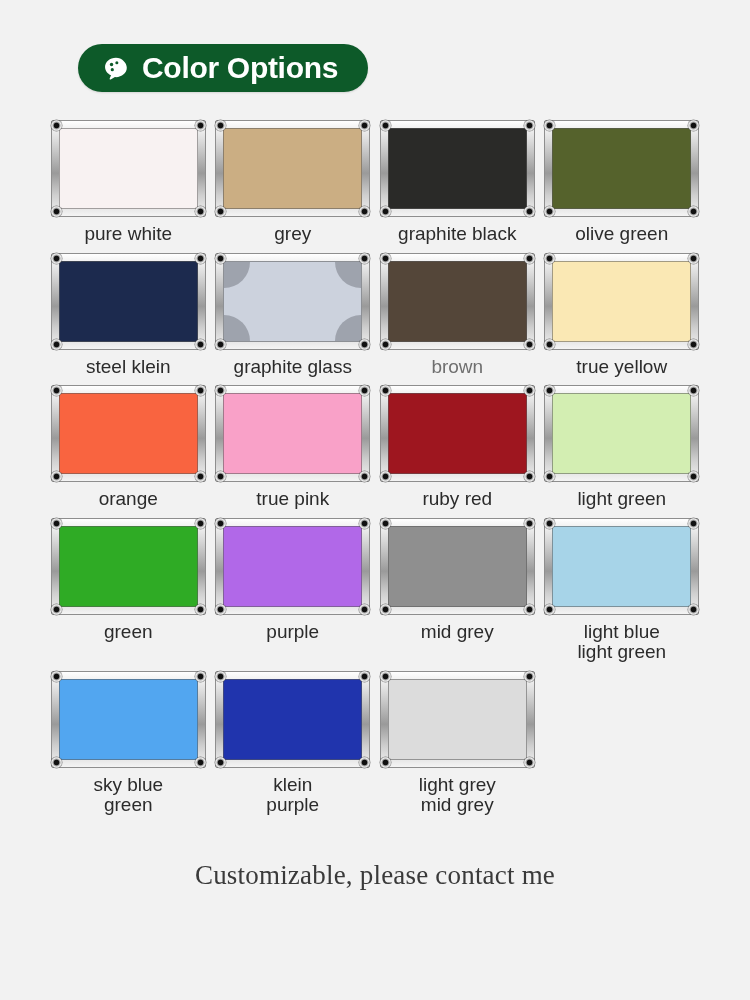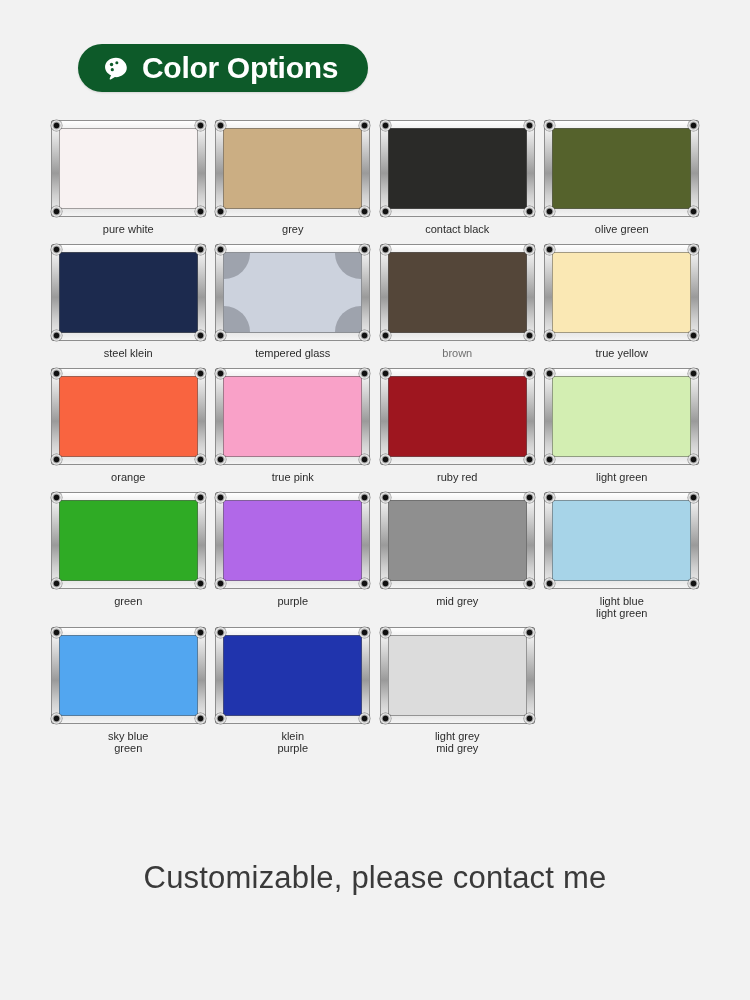--- a/index.html
+++ b/index.html
@@ -104,38 +104,39 @@
     background: #9ea3ad;
     z-index: 2;
   }
   .gc-tl { top: 0; left: 0; border-radius: 0 0 100% 0; }
   .gc-tr { top: 0; right: 0; border-radius: 0 0 0 100%; }
   .gc-bl { bottom: 0; left: 0; border-radius: 0 100% 0 0; }
   .gc-br { bottom: 0; right: 0; border-radius: 100% 0 0 0; }
 
   .label {
     margin-top: 7px;
-    font-size: 11px;
+    font-size: 19px;
     color: #2b2b2b;
     text-align: center;
     line-height: 1.08;
     white-space: pre-line;
   }
   .label.muted { color: #6f6f6f; }
 
   
   .footer {
     position: absolute;
     left: 0;
     right: 0;
     top: 860px;
     text-align: center;
-    font-size: 31px;
+    font-size: 27px;
     color: #3a3a3a;
     letter-spacing: 0.2px;
+    font-family: Liberation Serif, serif;
   }
 </style>
 </head>
 <body>
 
 <div class="header-wrap">
   <div class="header-pill">
     <svg class="palette-icon" viewBox="0 0 32 32">
       <path fill="#ffffff" d="M16.5 3.2C9.4 3.2 3.6 8.1 3.6 14.2c0 4.3 2.9 8 7.1 9.8l-1.6 3.9c-.3.8.5 1.5 1.2 1.1l5-2.8c.4 0 .8.1 1.2.1 7.1 0 12.9-5 12.9-11.1S23.6 3.2 16.5 3.2z"></path>
       <circle cx="11.3" cy="11.2" r="2.0" fill="#0d5a29"></circle>
@@ -168,21 +169,21 @@
       <div class="label">grey</div>
     </div>
     <div class="cell">
       <div class="frame">
         <div class="frame-inner" style="background: rgb(42, 42, 40);"></div>
         <span class="bolt tl"></span>
         <span class="bolt tr"></span>
         <span class="bolt bl"></span>
         <span class="bolt br"></span>
       </div>
-      <div class="label">contact black</div>
+      <div class="label">graphite black</div>
     </div>
     <div class="cell">
       <div class="frame">
         <div class="frame-inner" style="background: rgb(85, 98, 44);"></div>
         <span class="bolt tl"></span>
         <span class="bolt tr"></span>
         <span class="bolt bl"></span>
         <span class="bolt br"></span>
       </div>
       <div class="label">olive green</div>
@@ -203,21 +204,21 @@
           <span class="glass-corner gc-tl"></span>
           <span class="glass-corner gc-tr"></span>
           <span class="glass-corner gc-bl"></span>
           <span class="glass-corner gc-br"></span>
         </div>
         <span class="bolt tl"></span>
         <span class="bolt tr"></span>
         <span class="bolt bl"></span>
         <span class="bolt br"></span>
       </div>
-      <div class="label">tempered glass</div>
+      <div class="label">graphite glass</div>
     </div>
     <div class="cell">
       <div class="frame">
         <div class="frame-inner" style="background: rgb(84, 70, 57);"></div>
         <span class="bolt tl"></span>
         <span class="bolt tr"></span>
         <span class="bolt bl"></span>
         <span class="bolt br"></span>
       </div>
       <div class="label muted">brown</div>

